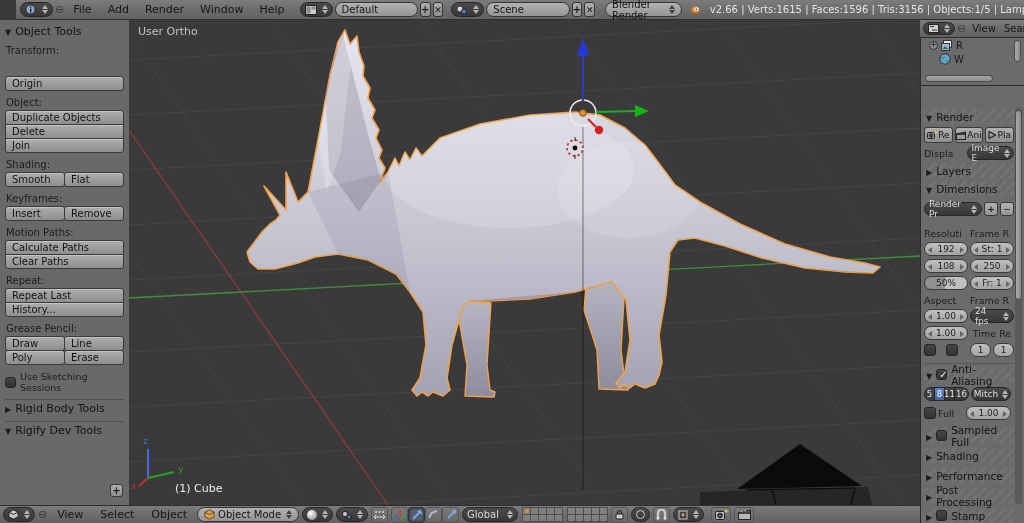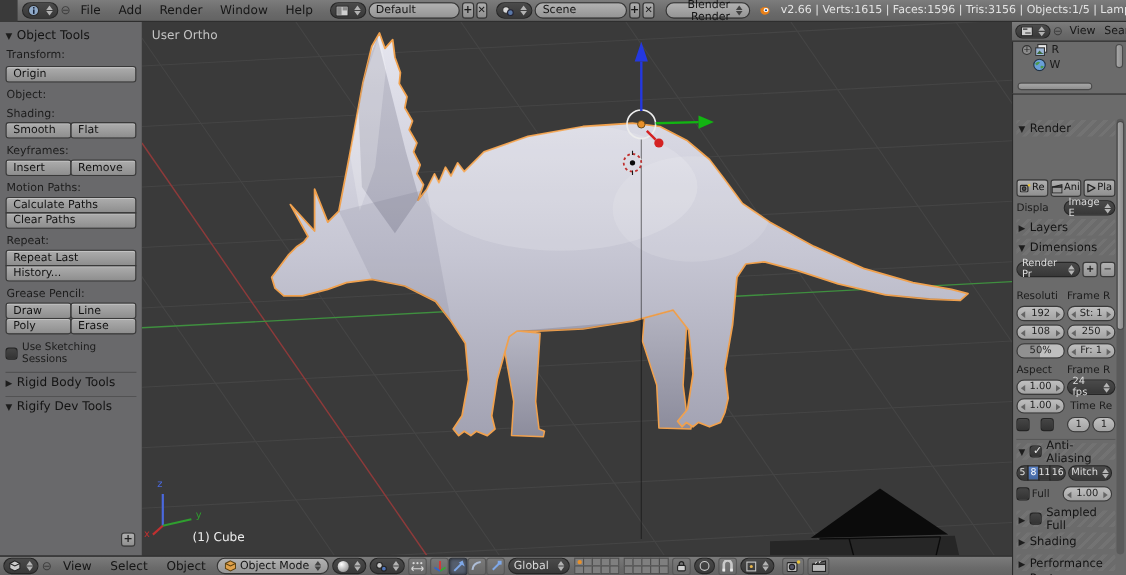--- a/index.html
+++ b/index.html
@@ -16,21 +16,21 @@
   }
   .menu-item { color:#161616; font-size:11px; padding:0 7px; cursor:default; }
   .pill-dark {
     background:linear-gradient(#4a4a4a,#383838); border:1px solid #262626;
     border-radius:8px; color:#d9d9d9; display:flex; align-items:center;
     height:15px; padding:0 4px; gap:3px; font-size:10px;
   }
   .pill-light {
     background:linear-gradient(#b2b2b2,#949494); border:1px solid #353535;
     border-radius:8px; color:#141414; display:flex; align-items:center;
-    height:15px; padding:0 6px; gap:3px; font-size:10px;text-align:right;
+    height:15px; padding:0 6px; gap:3px; font-size:10px;
   }
   .sq-btn {
     background:linear-gradient(#aeaeae,#8f8f8f); border:1px solid #353535;
     border-radius:3px; width:15px; height:15px; display:flex; align-items:center;
     justify-content:center; color:#1a1a1a; font-size:10px;
   }
   .updn { display:inline-flex; flex-direction:column; gap:1px; margin-left:2px; }
   .updn::before { content:""; border-left:3px solid transparent; border-right:3px solid transparent; border-bottom:4px solid currentColor; opacity:.75; }
   .updn::after  { content:""; border-left:3px solid transparent; border-right:3px solid transparent; border-top:4px solid currentColor; opacity:.75; }
   .glyph-plus::before { content:"+"; font-weight:bold; }
@@ -120,21 +120,21 @@
   }
   .mini-btn { width:14px; height:14px; border-radius:3px; border:1px solid #3a3a3a;
     background:linear-gradient(#b2b2b2,#949494); color:#1a1a1a; display:flex; align-items:center; justify-content:center; font-size:9px; }
   .seg { display:flex; }
   .seg .cell { width:11px; height:14px; background:linear-gradient(#474747,#363636); border:1px solid #262626;
     margin-left:-1px; color:#e2e2e2; font-size:8.5px; display:flex; align-items:center; justify-content:center; }
   .seg .cell:first-child { border-radius:7px 0 0 7px; margin-left:0; }
   .seg .cell:last-child { border-radius:0 7px 7px 0; width:15px; }
   .seg .cell.sel { background:linear-gradient(#5a82c8,#44679f); color:#fff; }
   .rbtn { flex:1; height:16px; border-radius:3px; border:1px solid #3a3a3a; background:linear-gradient(#b0b0b0,#8f8f8f);
-    color:#141414; font-size:9px; display:flex; align-items:center; justify-content:center; gap:1px;margin-top:36px; }
+    color:#141414; font-size:9px; display:flex; align-items:center; justify-content:center; gap:1px; }
   
   #bottombar { left:0; top:505px; width:920px; height:18px; padding:0 3px; gap:3px; border-top:1px solid #2e2e2e; border-bottom:none; }
   .layer-grid { display:grid; grid-template-columns:repeat(5,8px); grid-template-rows:repeat(2,7px); }
   .layer-cell { background:#7f7f7f; border:1px solid #4e4e4e; margin:-1px 0 0 -1px; position:relative; }
   .layer-cell.dot::after { content:""; position:absolute; left:2px; top:1px; width:4px; height:4px; border-radius:50%; background:#e8902a; }
   .ico-btn { width:17px; height:16px; border-radius:3px; display:flex; align-items:center; justify-content:center;
     background:linear-gradient(#7a7a7a,#676767); border:1px solid #565656; }
   .ico-btn.pressed { background:#555e6e; box-shadow:inset 0 0 3px rgba(0,0,0,.6); border-color:#30353d; }
   svg { display:block; }
 </style>
@@ -200,25 +200,30 @@
     <span class="stats">v2.66 | Verts:1615 | Faces:1596 | Tris:3156 | Objects:1/5 | Lamps:0/3 | Mem:9.36M (0.11M) | Cube</span>
   </div>
 
   <div id="toolshelf">
     <div class="shelf-title">
       <span class="arrow-down"></span>
       <span>Object Tools</span>
     </div>
 
     <div class="shelf-label">Transform:</div>
-    <div class="stack" style="margin-top:4px">
+    <div class="stack" style="margin-top:20px">
       <div class="tool-btn">Origin</div>
     </div>
 
     <div class="shelf-label">Object:</div>
+    <div class="stack">
+      <div class="tool-btn">Duplicate Objects</div>
+      <div class="tool-btn">Delete</div>
+      <div class="tool-btn">Join</div>
+    </div>
 
     <div class="shelf-label">Shading:</div>
     <div class="pair">
       <div class="tool-btn">Smooth</div>
       <div class="tool-btn">Flat</div>
     </div>
 
     <div class="shelf-label">Keyframes:</div>
     <div class="pair">
       <div class="tool-btn">Insert</div>

